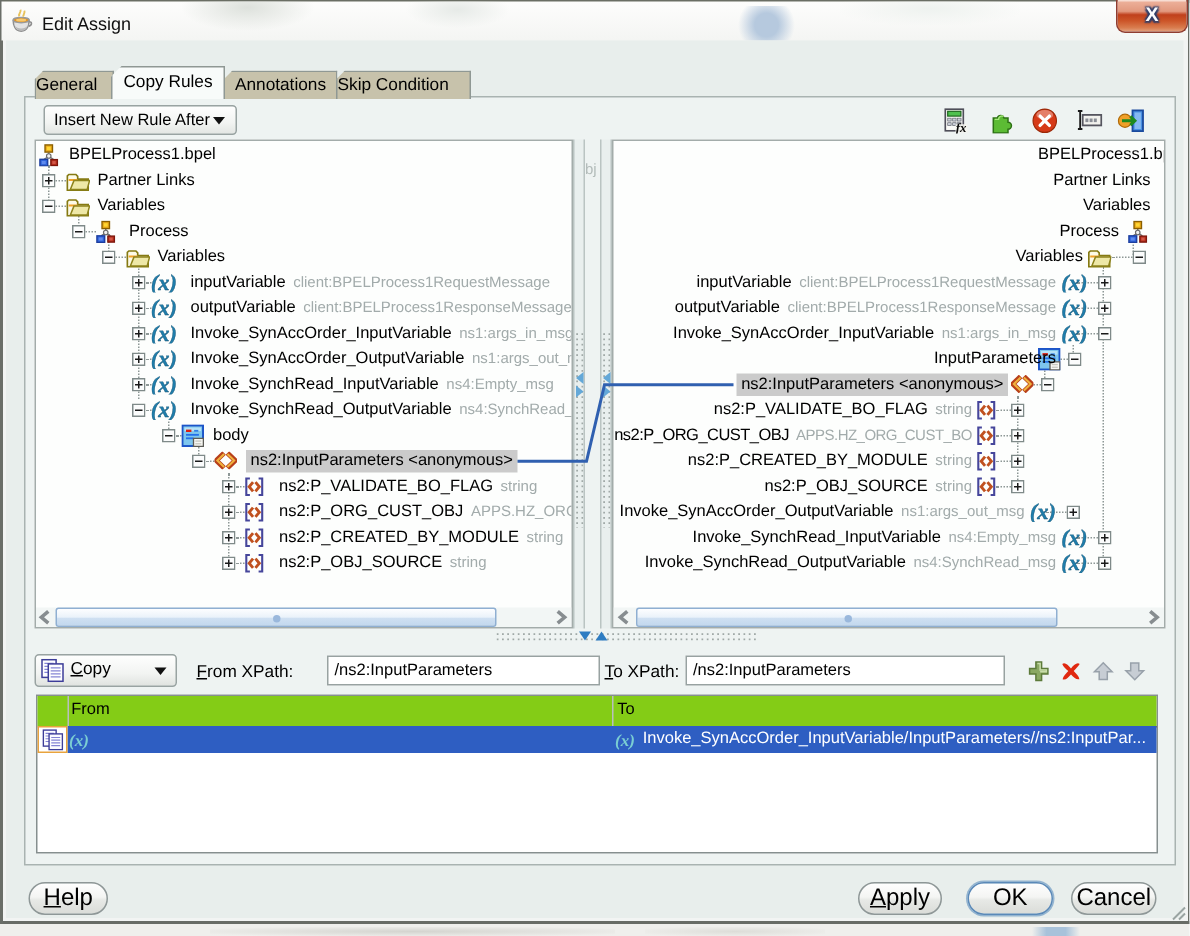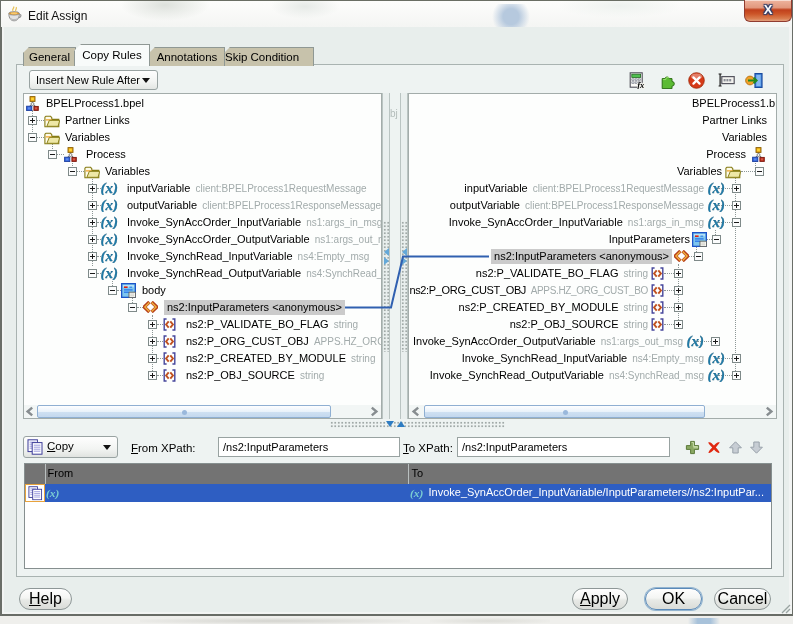--- a/index.html
+++ b/index.html
@@ -159,21 +159,21 @@
 <div class="ab" style="left:28px;top:9px;font-size:12px;color:#101010">Edit Assign</div>
 
 <div class="ab" style="left:744px;top:0px;width:46px;height:21px;border:1px solid #903c30;border-top:none;border-radius:0 0 6px 6px;background:linear-gradient(#eeb49e 0%,#e2987e 36%,#c0401c 47%,#cc5528 66%,#d97c4e 88%,#e2a07e 100%);box-shadow:inset 0 1px 0 rgba(255,255,255,.55)">
 <div style="text-align:center;font-size:13px;font-weight:bold;color:#fbfcfe;line-height:19px;text-shadow:0 0 1.5px #2e3e6a,1px 1px 1px #2e3e6a,-1px -1px 1px #2e3e6a,1px -1px 1px #2e3e6a,-1px 1px 1px #2e3e6a">X</div>
   </div>
 
 <div class="ab" style="left:4px;top:27px;width:785px;height:585px;background:#e8eeec"></div>
 
 <div class="ab" style="left:16px;top:64px;width:768px;height:513px;border:1px solid #a9b3b1;background:#eef3f2;box-sizing:border-box"></div>
 
-<div class="ab" style="left:23px;top:47px;width:51px;height:18px;background:#c7c2ab;border:1px solid #8f9894;border-bottom:none;clip-path:polygon(6px 0,100% 0,100% 100%,0 100%,0 6px);font-size:11.5px;text-align:center;line-height:18px">General</div>
+<div class="ab" style="left:23px;top:47px;width:51px;height:18px;background:#c7c2ab;border:1px solid #8f9894;border-bottom:none;clip-path:polygon(6px 0,100% 0,100% 100%,0 100%,0 6px);font-size:11.5px;text-align:left;line-height:18px">General</div>
 <div class="ab" style="left:74px;top:44px;width:74px;height:21px;background:#f8fbfa;border:1px solid #8f9894;border-bottom:none;clip-path:polygon(7px 0,100% 0,100% 100%,0 100%,0 7px);font-size:11.5px;text-align:center;line-height:20px;z-index:3">Copy Rules</div>
 <div class="ab" style="left:149px;top:47px;width:74px;height:18px;background:#c7c2ab;border:1px solid #8f9894;border-bottom:none;clip-path:polygon(6px 0,100% 0,100% 100%,0 100%,0 6px);font-size:11.5px;text-align:center;line-height:18px">Annotations</div>
 <div class="ab" style="left:224px;top:47px;width:88px;height:18px;background:#c7c2ab;border:1px solid #8f9894;border-bottom:none;clip-path:polygon(6px 0,100% 0,100% 100%,0 100%,0 6px);font-size:11.5px;text-align:left;line-height:18px">Skip Condition</div>
 
 <div class="ab" style="left:29px;top:70px;width:129px;height:20px;border:1px solid #99a3a2;border-radius:3px;background:linear-gradient(#fefefe,#f2f4f2 60%,#e3e6e3);box-sizing:border-box">
 <span style="position:absolute;left:6px;top:3px;font-size:11px">Insert New Rule After</span>
 <span style="position:absolute;right:7px;top:7px;width:0;height:0;border-left:4.5px solid transparent;border-right:4.5px solid transparent;border-top:5px solid #111"></span>
   </div>
 
 <svg class="s" style="left:629px;top:72px" width="17" height="17">
@@ -457,21 +457,21 @@
       <span style="position:absolute;right:72px">Invoke_SynAccOrder_InputVariable <span class="gry">ns1:args_in_msg</span></span>
     </div>
  <div class="row" style="left:0;top:137px;width:367px">
       <svg class="s" width="9" height="9" style="top:4px;right:55.5px">
         <use href="#xpm"></use>
       </svg>
       <div class="doth" style="right:64.5px;top:8px;width:4.5px"></div>
       <svg class="s" style="right:69px;top:1px" width="15" height="15">
         <use href="#msg"></use>
       </svg>
-      <span style="position:absolute;right:86px">InputParameters</span>
+      <span style="position:absolute;right:72px">InputParameters</span>
     </div>
  <div class="row" style="left:0;top:154px;width:367px">
       <svg class="s" width="9" height="9" style="top:4px;right:73.5px">
         <use href="#xpm"></use>
       </svg>
       <div class="doth" style="right:82.5px;top:8px;width:5px"></div>
       <svg class="s" style="right:87px;top:2px" width="15" height="12">
         <use href="#elem"></use>
       </svg>
       <span style="position:absolute;right:104px;top:1px;height:15px;line-height:15px;background:#cbcbcb;padding:0 3px">ns2:InputParameters &lt;anonymous&gt;</span>
@@ -589,21 +589,21 @@
     <use href="#xred"></use>
   </svg>
 <svg class="s" style="left:728px;top:440px" width="15" height="15">
     <use href="#arup"></use>
   </svg>
 <svg class="s" style="left:749px;top:440px" width="15" height="15">
     <use href="#ardn"></use>
   </svg>
 
 <div class="ab" style="left:23.5px;top:463px;width:748px;height:106px;border:1px solid #868f8f;background:#fff;box-sizing:border-box">
- <div class="ab" style="left:0;top:0;width:746px;height:20px;background:#737373;border-bottom:1px solid #7f1d1d">
+ <div class="ab" style="left:0;top:0;width:746px;height:20px;background:#84cc16;border-bottom:1px solid #7f1d1d">
   <div class="ab" style="left:20.5px;top:0;width:1px;height:20px;background:#b9bfbf"></div>
   <div class="ab" style="left:383.5px;top:0;width:1px;height:20px;background:#b9bfbf"></div>
   <span style="position:absolute;left:23px;top:3px;font-size:11px">From</span>
   <span style="position:absolute;left:387px;top:3px;font-size:11px">To</span>
  </div>
  <div class="ab" style="left:0;top:20px;width:746px;height:18px;background:#2e5ec2">
   <div class="ab" style="left:0;top:0;width:20.5px;height:18px;background:#fff;border:1.5px solid #e8a33d;box-sizing:border-box"></div>
   <svg class="s" style="left:3px;top:2px" width="14.5" height="14.5">
         <use href="#copydoc"></use>
       </svg>

